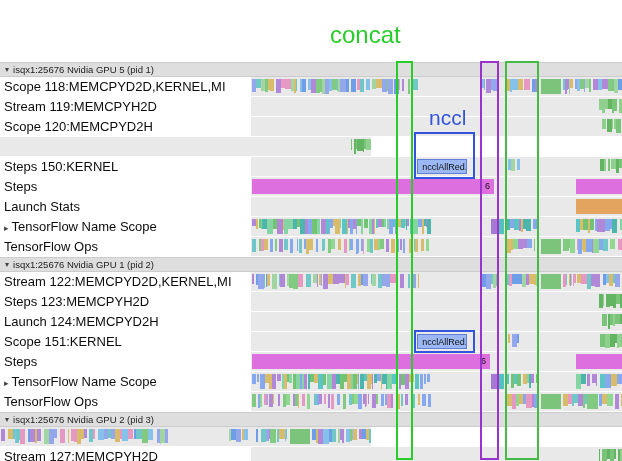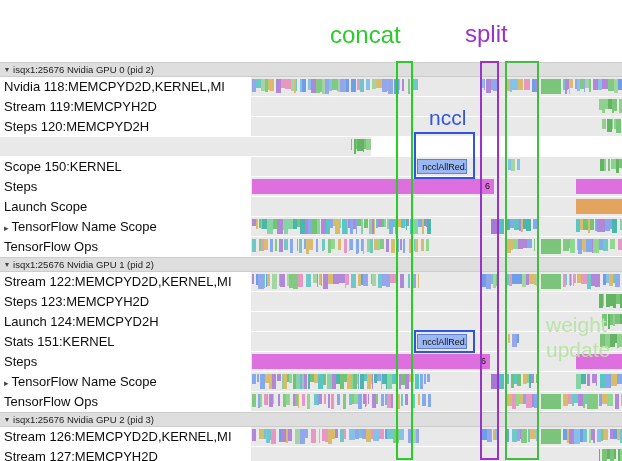--- a/index.html
+++ b/index.html
@@ -30,67 +30,67 @@
   .ann-label{position:absolute;font-weight:400;white-space:nowrap}
 </style>
 </head>
 <body>
 
 <div class="screen">
 
   <div class="trace">
       <div class="row header">
         <span class="arrow">▾</span>
-        <span>isqx1:25676 Nvidia GPU 0 (pid 2)</span>
-      </div>
-      <div class="row track">
-        <div class="cell-label"><span>Nvidia 118:MEMCPYD2D,KERNEL,MI</span></div>
+        <span>isqx1:25676 Nvidia GPU 5 (pid 1)</span>
+      </div>
+      <div class="row track">
+        <div class="cell-label"><span>Scope 118:MEMCPYD2D,KERNEL,MI</span></div>
         <div class="cell-timeline">
           <div class="seg dense" style="left: 0.3%; width: 41%;"><i style="width: 4px; height: 13px; margin-right: 0px; background: rgb(147, 167, 234);"></i><i style="width: 5px; height: 9px; margin-right: 0px; background: rgb(111, 199, 199);"></i><i style="width: 4px; height: 12px; margin-right: 0px; background: rgb(162, 213, 162);"></i><i style="width: 3px; height: 13px; margin-right: 0px; background: rgb(130, 202, 130);"></i><i style="width: 2px; height: 11px; margin-right: 0px; background: rgb(217, 187, 108);"></i><i style="width: 4px; height: 12px; margin-right: 2px; background: rgb(217, 187, 108);"></i><i style="width: 5px; height: 14px; margin-right: 0px; background: rgb(177, 135, 216);"></i><i style="width: 4px; height: 9px; margin-right: 0px; background: rgb(229, 152, 193);"></i><i style="width: 6px; height: 10px; margin-right: 0px; background: rgb(229, 152, 193);"></i><i style="width: 3px; height: 12px; margin-right: 0px; background: rgb(162, 213, 162);"></i><i style="width: 2px; height: 14px; margin-right: 0px; background: rgb(217, 187, 108);"></i><i style="width: 1px; height: 12px; margin-right: 3px; background: rgb(111, 199, 199);"></i><i style="width: 2px; height: 13px; margin-right: 0px; background: rgb(133, 193, 233);"></i><i style="width: 4px; height: 13px; margin-right: 2px; background: rgb(111, 158, 232);"></i><i style="width: 3px; height: 11px; margin-right: 0px; background: rgb(133, 193, 233);"></i><i style="width: 5px; height: 14px; margin-right: 0px; background: rgb(177, 135, 216);"></i><i style="width: 4px; height: 14px; margin-right: 0px; background: rgb(130, 202, 130);"></i><i style="width: 2px; height: 13px; margin-right: 0px; background: rgb(130, 202, 130);"></i><i style="width: 3px; height: 15px; margin-right: 0px; background: rgb(162, 213, 162);"></i><i style="width: 4px; height: 15px; margin-right: 0px; background: rgb(147, 167, 234);"></i><i style="width: 3px; height: 12px; margin-right: 0px; background: rgb(133, 193, 233);"></i><i style="width: 5px; height: 11px; margin-right: 0px; background: rgb(130, 202, 130);"></i><i style="width: 1px; height: 12px; margin-right: 0px; background: rgb(111, 199, 199);"></i><i style="width: 2px; height: 13px; margin-right: 0px; background: rgb(162, 213, 162);"></i><i style="width: 6px; height: 13px; margin-right: 0px; background: rgb(147, 167, 234);"></i><i style="width: 3px; height: 13px; margin-right: 2px; background: rgb(111, 158, 232);"></i><i style="width: 5px; height: 13px; margin-right: 1px; background: rgb(111, 158, 232);"></i><i style="width: 3px; height: 11px; margin-right: 0px; background: rgb(229, 152, 193);"></i><i style="width: 4px; height: 13px; margin-right: 2px; background: rgb(111, 199, 199);"></i><i style="width: 4px; height: 11px; margin-right: 2px; background: rgb(133, 193, 233);"></i><i style="width: 4px; height: 10px; margin-right: 0px; background: rgb(162, 213, 162);"></i><i style="width: 6px; height: 9px; margin-right: 0px; background: rgb(217, 187, 108);"></i><i style="width: 5px; height: 13px; margin-right: 0px; background: rgb(147, 167, 234);"></i><i style="width: 1px; height: 12px; margin-right: 0px; background: rgb(130, 202, 130);"></i><i style="width: 5px; height: 15px; margin-right: 1px; background: rgb(147, 167, 234);"></i><i style="width: 5px; height: 15px; margin-right: 0px; background: rgb(111, 158, 232);"></i><i style="width: 1px; height: 11px; margin-right: 2px; background: rgb(217, 187, 108);"></i><i style="width: 4px; height: 12px; margin-right: 1px; background: rgb(177, 135, 216);"></i></div>
           <div class="seg dense" style="left: 42.3%; width: 3%;"><i style="width: 2px; height: 15px; margin-right: 2px; background: rgb(130, 202, 130);"></i><i style="width: 1px; height: 13px; margin-right: 0px; background: rgb(111, 199, 199);"></i><i style="width: 5px; height: 11px; margin-right: 3px; background: rgb(111, 199, 199);"></i></div>
           <div class="seg dense" style="left: 61.8%; width: 5%;"><i style="width: 4px; height: 9px; margin-right: 0px; background: rgb(133, 193, 233);"></i><i style="width: 1px; height: 11px; margin-right: 1px; background: rgb(147, 167, 234);"></i><i style="width: 5px; height: 14px; margin-right: 0px; background: rgb(177, 135, 216);"></i><i style="width: 2px; height: 11px; margin-right: 0px; background: rgb(147, 167, 234);"></i><i style="width: 4px; height: 12px; margin-right: 2px; background: rgb(147, 167, 234);"></i></div>
           <div class="seg dense" style="left: 68.9%; width: 8.5%;"><i style="width: 3px; height: 12px; margin-right: 0px; background: rgb(217, 187, 108);"></i><i style="width: 2px; height: 13px; margin-right: 0px; background: rgb(133, 193, 233);"></i><i style="width: 6px; height: 11px; margin-right: 0px; background: rgb(133, 193, 233);"></i><i style="width: 5px; height: 11px; margin-right: 1px; background: rgb(217, 187, 108);"></i><i style="width: 6px; height: 11px; margin-right: 2px; background: rgb(229, 152, 193);"></i><i style="width: 3px; height: 13px; margin-right: 0px; background: rgb(111, 158, 232);"></i><i style="width: 2px; height: 13px; margin-right: 1px; background: rgb(177, 135, 216);"></i><i style="width: 2px; height: 11px; margin-right: 0px; background: rgb(133, 193, 233);"></i></div>
           <div class="seg solid" style="left: 78.3%; width: 5.3%; background: rgb(124, 196, 124);"></div>
           <div class="seg dense" style="left: 84.2%; width: 15.8%;"><i style="width: 2px; height: 11px; margin-right: 0px; background: rgb(111, 199, 199);"></i><i style="width: 2px; height: 15px; margin-right: 0px; background: rgb(177, 135, 216);"></i><i style="width: 1px; height: 11px; margin-right: 0px; background: rgb(177, 135, 216);"></i><i style="width: 1px; height: 10px; margin-right: 0px; background: rgb(177, 135, 216);"></i><i style="width: 1px; height: 15px; margin-right: 0px; background: rgb(162, 213, 162);"></i><i style="width: 3px; height: 9px; margin-right: 2px; background: rgb(217, 187, 108);"></i><i style="width: 2px; height: 10px; margin-right: 0px; background: rgb(147, 167, 234);"></i><i style="width: 3px; height: 12px; margin-right: 0px; background: rgb(133, 193, 233);"></i><i style="width: 4px; height: 10px; margin-right: 0px; background: rgb(130, 202, 130);"></i><i style="width: 1px; height: 13px; margin-right: 0px; background: rgb(147, 167, 234);"></i><i style="width: 4px; height: 9px; margin-right: 0px; background: rgb(162, 213, 162);"></i><i style="width: 2px; height: 13px; margin-right: 2px; background: rgb(130, 202, 130);"></i><i style="width: 5px; height: 11px; margin-right: 0px; background: rgb(177, 135, 216);"></i><i style="width: 4px; height: 11px; margin-right: 0px; background: rgb(133, 193, 233);"></i><i style="width: 6px; height: 10px; margin-right: 0px; background: rgb(177, 135, 216);"></i><i style="width: 6px; height: 12px; margin-right: 0px; background: rgb(130, 202, 130);"></i><i style="width: 4px; height: 14px; margin-right: 0px; background: rgb(162, 213, 162);"></i><i style="width: 4px; height: 11px; margin-right: 0px; background: rgb(111, 158, 232);"></i></div>
         </div>
       </div>
       <div class="row track">
         <div class="cell-label"><span>Stream 119:MEMCPYH2D</span></div>
         <div class="cell-timeline">
           <div class="seg dense" style="left: 93.8%; width: 6.2%;"><i style="width: 3px; height: 11px; margin-right: 0px; background: rgb(143, 208, 143);"></i><i style="width: 3px; height: 14px; margin-right: 0px; background: rgb(143, 208, 143);"></i><i style="width: 3px; height: 10px; margin-right: 0px; background: rgb(143, 208, 143);"></i><i style="width: 4px; height: 10px; margin-right: 0px; background: rgb(99, 181, 99);"></i><i style="width: 2px; height: 14px; margin-right: 0px; background: rgb(121, 196, 121);"></i><i style="width: 3px; height: 12px; margin-right: 2px; background: rgb(121, 196, 121);"></i><i style="width: 4px; height: 14px; margin-right: 0px; background: rgb(143, 208, 143);"></i></div>
         </div>
       </div>
       <div class="row track">
-        <div class="cell-label"><span>Steps 120:MEMCPYD2H</span></div>
+        <div class="cell-label"><span>Scope 120:MEMCPYD2H</span></div>
         <div class="cell-timeline">
           <div class="seg dense" style="left: 94.6%; width: 5.4%;"><i style="width: 4px; height: 10px; margin-right: 1px; background: rgb(143, 208, 143);"></i><i style="width: 5px; height: 13px; margin-right: 0px; background: rgb(99, 181, 99);"></i><i style="width: 1px; height: 10px; margin-right: 1px; background: rgb(143, 208, 143);"></i><i style="width: 2px; height: 10px; margin-right: 0px; background: rgb(143, 208, 143);"></i><i style="width: 5px; height: 14px; margin-right: 0px; background: rgb(121, 196, 121);"></i></div>
         </div>
       </div>
       <div class="row track">
         <div class="cell-timeline">
           <div class="seg dense" style="left: 94.6%; width: 5.4%;"><i style="width: 1px; height: 11px; margin-right: 2px; background: rgb(121, 196, 121);"></i><i style="width: 2px; height: 15px; margin-right: 0px; background: rgb(99, 181, 99);"></i><i style="width: 1px; height: 10px; margin-right: 0px; background: rgb(121, 196, 121);"></i><i style="width: 6px; height: 12px; margin-right: 0px; background: rgb(99, 181, 99);"></i><i style="width: 1px; height: 13px; margin-right: 0px; background: rgb(99, 181, 99);"></i><i style="width: 2px; height: 10px; margin-right: 0px; background: rgb(121, 196, 121);"></i><i style="width: 5px; height: 11px; margin-right: 2px; background: rgb(143, 208, 143);"></i></div>
         </div>
       </div>
       <div class="row track">
-        <div class="cell-label"><span>Scope 150:KERNEL</span></div>
+        <div class="cell-label"><span>Steps 150:KERNEL</span></div>
         <div class="cell-timeline">
           <div class="seg bar" style="left: 44.8%; width: 13.4%; background: rgb(156, 184, 244); border: 1px solid rgb(95, 127, 216); text-align: left; padding: 0px 4px;">ncclAllRed...</div>
           <div class="seg dense" style="left: 69.2%; width: 3.4%;"><i style="width: 3px; height: 11px; margin-right: 0px; background: rgb(133, 193, 233);"></i><i style="width: 4px; height: 12px; margin-right: 2px; background: rgb(162, 213, 162);"></i><i style="width: 5px; height: 11px; margin-right: 0px; background: rgb(133, 193, 233);"></i></div>
           <div class="seg dense" style="left: 94%; width: 6%;"><i style="width: 4px; height: 12px; margin-right: 0px; background: rgb(99, 181, 99);"></i><i style="width: 2px; height: 12px; margin-right: 2px; background: rgb(143, 208, 143);"></i><i style="width: 2px; height: 12px; margin-right: 1px; background: rgb(121, 196, 121);"></i><i style="width: 5px; height: 10px; margin-right: 0px; background: rgb(143, 208, 143);"></i><i style="width: 3px; height: 14px; margin-right: 0px; background: rgb(99, 181, 99);"></i><i style="width: 5px; height: 9px; margin-right: 0px; background: rgb(121, 196, 121);"></i></div>
         </div>
       </div>
       <div class="row track">
         <div class="cell-label"><span>Steps</span></div>
         <div class="cell-timeline">
           <div class="seg bar" style="left: 0.3%; width: 65.2%; background: rgb(222, 111, 222); text-align: right; padding: 0px 4px;">6</div>
           <div class="seg bar" style="left: 87.7%; width: 12.3%; background: rgb(222, 111, 222); text-align: left; padding: 0px 4px;"></div>
         </div>
       </div>
       <div class="row track">
-        <div class="cell-label"><span>Launch Scope</span></div>
+        <div class="cell-label"><span>Launch Stats</span></div>
         <div class="cell-timeline">
           <div class="seg bar" style="left: 87.7%; width: 12.3%; background: rgb(226, 164, 94); text-align: left; padding: 0px 4px;"></div>
         </div>
       </div>
       <div class="row track">
         <div class="cell-label"><span class="arrow">▸</span><span>TensorFlow Name Scope</span></div>
         <div class="cell-timeline">
           <div class="seg dense" style="left: 0.3%; width: 48.1%;"><i style="width: 4px; height: 7px; margin-right: 0px; background: rgb(177, 135, 216);"></i><i style="width: 2px; height: 10px; margin-right: 1px; background: rgb(217, 187, 108);"></i><i style="width: 2px; height: 9px; margin-right: 0px; background: rgb(114, 196, 114);"></i><i style="width: 1px; height: 10px; margin-right: 0px; background: rgb(132, 212, 164);"></i><i style="width: 5px; height: 10px; margin-right: 0px; background: rgb(77, 182, 172);"></i><i style="width: 4px; height: 15px; margin-right: 0px; background: rgb(132, 212, 164);"></i><i style="width: 2px; height: 15px; margin-right: 0px; background: rgb(132, 212, 164);"></i><i style="width: 4px; height: 10px; margin-right: 0px; background: rgb(114, 196, 114);"></i><i style="width: 5px; height: 15px; margin-right: 0px; background: rgb(177, 135, 216);"></i><i style="width: 1px; height: 15px; margin-right: 0px; background: rgb(177, 135, 216);"></i><i style="width: 1px; height: 11px; margin-right: 0px; background: rgb(217, 187, 108);"></i><i style="width: 4px; height: 15px; margin-right: 0px; background: rgb(132, 212, 164);"></i><i style="width: 5px; height: 10px; margin-right: 0px; background: rgb(132, 212, 164);"></i><i style="width: 4px; height: 10px; margin-right: 0px; background: rgb(77, 182, 172);"></i><i style="width: 3px; height: 8px; margin-right: 0px; background: rgb(114, 196, 114);"></i><i style="width: 3px; height: 15px; margin-right: 0px; background: rgb(77, 182, 172);"></i><i style="width: 2px; height: 15px; margin-right: 0px; background: rgb(77, 182, 172);"></i><i style="width: 3px; height: 15px; margin-right: 0px; background: rgb(177, 135, 216);"></i><i style="width: 1px; height: 15px; margin-right: 0px; background: rgb(133, 169, 236);"></i><i style="width: 3px; height: 15px; margin-right: 0px; background: rgb(133, 169, 236);"></i><i style="width: 5px; height: 15px; margin-right: 0px; background: rgb(114, 196, 114);"></i><i style="width: 3px; height: 15px; margin-right: 1px; background: rgb(132, 212, 164);"></i><i style="width: 5px; height: 15px; margin-right: 0px; background: rgb(177, 135, 216);"></i><i style="width: 3px; height: 15px; margin-right: 0px; background: rgb(91, 196, 196);"></i><i style="width: 1px; height: 15px; margin-right: 0px; background: rgb(133, 169, 236);"></i><i style="width: 3px; height: 9px; margin-right: 0px; background: rgb(133, 169, 236);"></i><i style="width: 2px; height: 7px; margin-right: 0px; background: rgb(217, 187, 108);"></i><i style="width: 2px; height: 15px; margin-right: 0px; background: rgb(217, 187, 108);"></i><i style="width: 3px; height: 15px; margin-right: 0px; background: rgb(217, 187, 108);"></i><i style="width: 1px; height: 9px; margin-right: 1px; background: rgb(132, 212, 164);"></i><i style="width: 5px; height: 15px; margin-right: 0px; background: rgb(91, 196, 196);"></i><i style="width: 1px; height: 15px; margin-right: 0px; background: rgb(217, 187, 108);"></i><i style="width: 2px; height: 9px; margin-right: 0px; background: rgb(177, 135, 216);"></i><i style="width: 3px; height: 15px; margin-right: 0px; background: rgb(133, 169, 236);"></i><i style="width: 3px; height: 10px; margin-right: 0px; background: rgb(177, 135, 216);"></i><i style="width: 1px; height: 15px; margin-right: 0px; background: rgb(133, 169, 236);"></i><i style="width: 4px; height: 7px; margin-right: 0px; background: rgb(114, 196, 114);"></i><i style="width: 2px; height: 15px; margin-right: 1px; background: rgb(132, 212, 164);"></i><i style="width: 4px; height: 9px; margin-right: 1px; background: rgb(114, 196, 114);"></i><i style="width: 3px; height: 15px; margin-right: 0px; background: rgb(132, 212, 164);"></i><i style="width: 2px; height: 15px; margin-right: 0px; background: rgb(177, 135, 216);"></i><i style="width: 1px; height: 15px; margin-right: 1px; background: rgb(217, 187, 108);"></i><i style="width: 2px; height: 9px; margin-right: 0px; background: rgb(91, 196, 196);"></i><i style="width: 4px; height: 8px; margin-right: 0px; background: rgb(177, 135, 216);"></i><i style="width: 2px; height: 8px; margin-right: 0px; background: rgb(114, 196, 114);"></i><i style="width: 2px; height: 8px; margin-right: 1px; background: rgb(132, 212, 164);"></i><i style="width: 2px; height: 10px; margin-right: 0px; background: rgb(132, 212, 164);"></i><i style="width: 4px; height: 15px; margin-right: 0px; background: rgb(133, 169, 236);"></i><i style="width: 2px; height: 8px; margin-right: 0px; background: rgb(91, 196, 196);"></i><i style="width: 1px; height: 15px; margin-right: 1px; background: rgb(133, 169, 236);"></i><i style="width: 4px; height: 8px; margin-right: 0px; background: rgb(217, 187, 108);"></i><i style="width: 4px; height: 9px; margin-right: 0px; background: rgb(91, 196, 196);"></i><i style="width: 1px; height: 7px; margin-right: 0px; background: rgb(132, 212, 164);"></i><i style="width: 1px; height: 11px; margin-right: 0px; background: rgb(77, 182, 172);"></i><i style="width: 2px; height: 7px; margin-right: 1px; background: rgb(177, 135, 216);"></i><i style="width: 3px; height: 15px; margin-right: 0px; background: rgb(91, 196, 196);"></i><i style="width: 5px; height: 15px; margin-right: 0px; background: rgb(132, 212, 164);"></i><i style="width: 4px; height: 8px; margin-right: 0px; background: rgb(133, 169, 236);"></i><i style="width: 2px; height: 15px; margin-right: 0px; background: rgb(217, 187, 108);"></i><i style="width: 2px; height: 7px; margin-right: 0px; background: rgb(77, 182, 172);"></i><i style="width: 1px; height: 8px; margin-right: 0px; background: rgb(177, 135, 216);"></i><i style="width: 4px; height: 15px; margin-right: 0px; background: rgb(77, 182, 172);"></i></div>
           <div class="seg solid" style="left: 64.6%; width: 2%; background: rgb(166, 120, 212);"></div>
           <div class="seg solid" style="left: 66.6%; width: 1.5%; background: rgb(84, 191, 191);"></div>
@@ -128,21 +128,21 @@
           <div class="seg dense" style="left: 93.8%; width: 6.2%;"><i style="width: 4px; height: 14px; margin-right: 0px; background: rgb(99, 181, 99);"></i><i style="width: 1px; height: 12px; margin-right: 2px; background: rgb(143, 208, 143);"></i><i style="width: 4px; height: 13px; margin-right: 0px; background: rgb(99, 181, 99);"></i><i style="width: 3px; height: 12px; margin-right: 0px; background: rgb(99, 181, 99);"></i><i style="width: 3px; height: 14px; margin-right: 0px; background: rgb(99, 181, 99);"></i><i style="width: 4px; height: 10px; margin-right: 0px; background: rgb(121, 196, 121);"></i><i style="width: 2px; height: 14px; margin-right: 0px; background: rgb(99, 181, 99);"></i></div>
         </div>
       </div>
       <div class="row track">
         <div class="cell-label"><span>Launch 124:MEMCPYD2H</span></div>
         <div class="cell-timeline">
           <div class="seg dense" style="left: 94.6%; width: 5.4%;"><i style="width: 5px; height: 12px; margin-right: 1px; background: rgb(121, 196, 121);"></i><i style="width: 2px; height: 15px; margin-right: 0px; background: rgb(99, 181, 99);"></i><i style="width: 3px; height: 11px; margin-right: 0px; background: rgb(121, 196, 121);"></i><i style="width: 2px; height: 12px; margin-right: 0px; background: rgb(143, 208, 143);"></i><i style="width: 5px; height: 10px; margin-right: 0px; background: rgb(121, 196, 121);"></i><i style="width: 6px; height: 10px; margin-right: 0px; background: rgb(99, 181, 99);"></i></div>
         </div>
       </div>
       <div class="row track">
-        <div class="cell-label"><span>Stats 151:KERNEL</span></div>
+        <div class="cell-label"><span>Scope 151:KERNEL</span></div>
         <div class="cell-timeline">
           <div class="seg bar" style="left: 44.8%; width: 13.4%; background: rgb(156, 184, 244); border: 1px solid rgb(95, 127, 216); text-align: left; padding: 0px 4px;">ncclAllRed...</div>
           <div class="seg dense" style="left: 69.2%; width: 3.4%;"><i style="width: 2px; height: 9px; margin-right: 2px; background: rgb(217, 187, 108);"></i><i style="width: 5px; height: 13px; margin-right: 0px; background: rgb(147, 167, 234);"></i><i style="width: 2px; height: 9px; margin-right: 1px; background: rgb(111, 158, 232);"></i><i style="width: 3px; height: 12px; margin-right: 0px; background: rgb(229, 152, 193);"></i></div>
           <div class="seg dense" style="left: 94%; width: 6%;"><i style="width: 5px; height: 13px; margin-right: 0px; background: rgb(121, 196, 121);"></i><i style="width: 5px; height: 14px; margin-right: 0px; background: rgb(143, 208, 143);"></i><i style="width: 5px; height: 13px; margin-right: 0px; background: rgb(99, 181, 99);"></i><i style="width: 2px; height: 9px; margin-right: 0px; background: rgb(99, 181, 99);"></i><i style="width: 2px; height: 14px; margin-right: 0px; background: rgb(143, 208, 143);"></i><i style="width: 6px; height: 13px; margin-right: 0px; background: rgb(143, 208, 143);"></i></div>
         </div>
       </div>
       <div class="row track">
         <div class="cell-label"><span>Steps</span></div>
         <div class="cell-timeline">
           <div class="seg bar" style="left: 0.3%; width: 64.1%; background: rgb(222, 111, 222); text-align: right; padding: 0px 4px;">6</div>
@@ -166,21 +166,20 @@
           <div class="seg dense" style="left: 68.9%; width: 8.5%;"><i style="width: 5px; height: 12px; margin-right: 0px; background: rgb(217, 187, 108);"></i><i style="width: 4px; height: 15px; margin-right: 0px; background: rgb(229, 152, 193);"></i><i style="width: 3px; height: 12px; margin-right: 0px; background: rgb(144, 216, 144);"></i><i style="width: 4px; height: 10px; margin-right: 0px; background: rgb(217, 187, 108);"></i><i style="width: 3px; height: 10px; margin-right: 0px; background: rgb(133, 169, 236);"></i><i style="width: 6px; height: 14px; margin-right: 0px; background: rgb(229, 152, 193);"></i><i style="width: 2px; height: 13px; margin-right: 0px; background: rgb(177, 135, 216);"></i><i style="width: 4px; height: 14px; margin-right: 1px; background: rgb(133, 169, 236);"></i></div>
           <div class="seg solid" style="left: 78.3%; width: 5.3%; background: rgb(124, 196, 124);"></div>
           <div class="seg dense" style="left: 84.2%; width: 15.8%;"><i style="width: 5px; height: 12px; margin-right: 0px; background: rgb(217, 187, 108);"></i><i style="width: 4px; height: 10px; margin-right: 0px; background: rgb(229, 152, 193);"></i><i style="width: 2px; height: 12px; margin-right: 0px; background: rgb(111, 199, 199);"></i><i style="width: 4px; height: 9px; margin-right: 0px; background: rgb(111, 199, 199);"></i><i style="width: 5px; height: 12px; margin-right: 0px; background: rgb(177, 135, 216);"></i><i style="width: 2px; height: 14px; margin-right: 0px; background: rgb(130, 202, 130);"></i><i style="width: 2px; height: 10px; margin-right: 0px; background: rgb(111, 199, 199);"></i><i style="width: 5px; height: 15px; margin-right: 0px; background: rgb(130, 202, 130);"></i><i style="width: 6px; height: 15px; margin-right: 1px; background: rgb(130, 202, 130);"></i><i style="width: 3px; height: 12px; margin-right: 0px; background: rgb(133, 169, 236);"></i><i style="width: 5px; height: 10px; margin-right: 0px; background: rgb(217, 187, 108);"></i><i style="width: 6px; height: 12px; margin-right: 2px; background: rgb(144, 216, 144);"></i><i style="width: 4px; height: 15px; margin-right: 2px; background: rgb(177, 135, 216);"></i><i style="width: 2px; height: 12px; margin-right: 0px; background: rgb(217, 187, 108);"></i></div>
         </div>
       </div>
       <div class="row header">
         <span class="arrow">▾</span>
         <span>isqx1:25676 Nvidia GPU 2 (pid 3)</span>
       </div>
       <div class="row track">
-        <div class="cell-label"><span>Stream 126:MEMCPYD2D,KERNEL,MI</span></div>
         <div class="cell-timeline">
           <div class="seg dense" style="left: 0.3%; width: 41%;"><i style="width: 4px; height: 12px; margin-right: 3px; background: rgb(177, 135, 216);"></i><i style="width: 5px; height: 10px; margin-right: 0px; background: rgb(217, 187, 108);"></i><i style="width: 2px; height: 10px; margin-right: 0px; background: rgb(111, 199, 199);"></i><i style="width: 1px; height: 14px; margin-right: 0px; background: rgb(133, 193, 233);"></i><i style="width: 3px; height: 14px; margin-right: 0px; background: rgb(111, 199, 199);"></i><i style="width: 1px; height: 11px; margin-right: 0px; background: rgb(111, 199, 199);"></i><i style="width: 5px; height: 15px; margin-right: 3px; background: rgb(229, 152, 193);"></i><i style="width: 2px; height: 13px; margin-right: 0px; background: rgb(111, 158, 232);"></i><i style="width: 5px; height: 13px; margin-right: 0px; background: rgb(177, 135, 216);"></i><i style="width: 2px; height: 14px; margin-right: 0px; background: rgb(217, 187, 108);"></i><i style="width: 4px; height: 12px; margin-right: 3px; background: rgb(177, 135, 216);"></i><i style="width: 5px; height: 15px; margin-right: 0px; background: rgb(162, 213, 162);"></i><i style="width: 5px; height: 15px; margin-right: 0px; background: rgb(147, 167, 234);"></i><i style="width: 3px; height: 9px; margin-right: 3px; background: rgb(147, 167, 234);"></i><i style="width: 5px; height: 14px; margin-right: 3px; background: rgb(229, 152, 193);"></i><i style="width: 1px; height: 14px; margin-right: 2px; background: rgb(217, 187, 108);"></i><i style="width: 3px; height: 12px; margin-right: 0px; background: rgb(229, 152, 193);"></i><i style="width: 3px; height: 13px; margin-right: 0px; background: rgb(229, 152, 193);"></i><i style="width: 3px; height: 15px; margin-right: 0px; background: rgb(217, 187, 108);"></i><i style="width: 1px; height: 15px; margin-right: 0px; background: rgb(217, 187, 108);"></i><i style="width: 3px; height: 10px; margin-right: 0px; background: rgb(217, 187, 108);"></i><i style="width: 3px; height: 9px; margin-right: 2px; background: rgb(177, 135, 216);"></i><i style="width: 4px; height: 13px; margin-right: 0px; background: rgb(111, 199, 199);"></i><i style="width: 2px; height: 10px; margin-right: 3px; background: rgb(229, 152, 193);"></i><i style="width: 6px; height: 11px; margin-right: 0px; background: rgb(133, 193, 233);"></i><i style="width: 4px; height: 10px; margin-right: 0px; background: rgb(147, 167, 234);"></i><i style="width: 3px; height: 9px; margin-right: 0px; background: rgb(111, 199, 199);"></i><i style="width: 4px; height: 10px; margin-right: 0px; background: rgb(147, 167, 234);"></i><i style="width: 5px; height: 13px; margin-right: 0px; background: rgb(217, 187, 108);"></i><i style="width: 2px; height: 10px; margin-right: 0px; background: rgb(229, 152, 193);"></i><i style="width: 6px; height: 12px; margin-right: 0px; background: rgb(133, 193, 233);"></i><i style="width: 5px; height: 10px; margin-right: 1px; background: rgb(229, 152, 193);"></i><i style="width: 2px; height: 10px; margin-right: 0px; background: rgb(111, 158, 232);"></i><i style="width: 6px; height: 10px; margin-right: 0px; background: rgb(111, 199, 199);"></i><i style="width: 6px; height: 14px; margin-right: 0px; background: rgb(130, 202, 130);"></i><i style="width: 6px; height: 11px; margin-right: 0px; background: rgb(133, 193, 233);"></i></div>
           <div class="seg dense" style="left: 42.3%; width: 3%;"><i style="width: 3px; height: 14px; margin-right: 0px; background: rgb(147, 167, 234);"></i><i style="width: 1px; height: 15px; margin-right: 0px; background: rgb(162, 213, 162);"></i><i style="width: 4px; height: 14px; margin-right: 0px; background: rgb(162, 213, 162);"></i><i style="width: 5px; height: 14px; margin-right: 0px; background: rgb(147, 167, 234);"></i></div>
           <div class="seg dense" style="left: 61.8%; width: 5%;"><i style="width: 2px; height: 12px; margin-right: 0px; background: rgb(162, 213, 162);"></i><i style="width: 5px; height: 11px; margin-right: 0px; background: rgb(111, 158, 232);"></i><i style="width: 5px; height: 13px; margin-right: 1px; background: rgb(147, 167, 234);"></i><i style="width: 2px; height: 11px; margin-right: 0px; background: rgb(217, 187, 108);"></i><i style="width: 4px; height: 11px; margin-right: 0px; background: rgb(133, 193, 233);"></i></div>
           <div class="seg dense" style="left: 68.9%; width: 8.5%;"><i style="width: 2px; height: 13px; margin-right: 3px; background: rgb(111, 158, 232);"></i><i style="width: 5px; height: 13px; margin-right: 0px; background: rgb(111, 199, 199);"></i><i style="width: 3px; height: 12px; margin-right: 0px; background: rgb(147, 167, 234);"></i><i style="width: 1px; height: 10px; margin-right: 0px; background: rgb(177, 135, 216);"></i><i style="width: 6px; height: 14px; margin-right: 1px; background: rgb(130, 202, 130);"></i><i style="width: 2px; height: 13px; margin-right: 0px; background: rgb(111, 199, 199);"></i><i style="width: 6px; height: 10px; margin-right: 0px; background: rgb(217, 187, 108);"></i><i style="width: 1px; height: 12px; margin-right: 0px; background: rgb(133, 193, 233);"></i><i style="width: 4px; height: 10px; margin-right: 0px; background: rgb(111, 199, 199);"></i></div>
           <div class="seg solid" style="left: 78.3%; width: 5.3%; background: rgb(124, 196, 124);"></div>
           <div class="seg dense" style="left: 84.2%; width: 15.8%;"><i style="width: 4px; height: 11px; margin-right: 0px; background: rgb(111, 158, 232);"></i><i style="width: 2px; height: 14px; margin-right: 0px; background: rgb(217, 187, 108);"></i><i style="width: 5px; height: 15px; margin-right: 0px; background: rgb(177, 135, 216);"></i><i style="width: 6px; height: 15px; margin-right: 0px; background: rgb(133, 193, 233);"></i><i style="width: 3px; height: 13px; margin-right: 0px; background: rgb(111, 158, 232);"></i><i style="width: 4px; height: 13px; margin-right: 2px; background: rgb(111, 199, 199);"></i><i style="width: 2px; height: 14px; margin-right: 0px; background: rgb(162, 213, 162);"></i><i style="width: 2px; height: 11px; margin-right: 0px; background: rgb(177, 135, 216);"></i><i style="width: 2px; height: 14px; margin-right: 2px; background: rgb(177, 135, 216);"></i><i style="width: 4px; height: 13px; margin-right: 0px; background: rgb(133, 193, 233);"></i><i style="width: 2px; height: 12px; margin-right: 0px; background: rgb(130, 202, 130);"></i><i style="width: 1px; height: 11px; margin-right: 0px; background: rgb(133, 193, 233);"></i><i style="width: 4px; height: 11px; margin-right: 2px; background: rgb(217, 187, 108);"></i><i style="width: 3px; height: 10px; margin-right: 0px; background: rgb(177, 135, 216);"></i><i style="width: 4px; height: 10px; margin-right: 0px; background: rgb(111, 158, 232);"></i><i style="width: 3px; height: 11px; margin-right: 0px; background: rgb(217, 187, 108);"></i><i style="width: 3px; height: 14px; margin-right: 0px; background: rgb(111, 199, 199);"></i></div>
         </div>
       </div>
       <div class="row track">
@@ -194,21 +193,16 @@
   <div class="overlay">
 
     <div class="ann-rect" style="left: 396px; top: 61px; width: 17px; height: 399px; border-color: rgb(41, 204, 41);"></div>
     <div class="ann-rect" style="left: 480px; top: 61px; width: 19px; height: 399px; border-color: rgb(153, 51, 204);"></div>
     <div class="ann-rect" style="left: 505px; top: 61px; width: 34px; height: 399px; border-color: rgb(68, 187, 68);"></div>
 
     <div class="ann-rect" style="left: 414px; top: 132px; width: 61px; height: 47px; border-color: rgb(51, 85, 221);"></div>
     <div class="ann-rect" style="left: 414px; top: 330px; width: 61px; height: 23px; border-color: rgb(51, 85, 221);"></div>
 
     <div class="ann-label" style="left: 330px; top: 21px; font-size: 24px; color: rgb(41, 204, 41);">concat</div>
-    <div class="ann-label" style="left: 465px; top: 20px; font-size: 24px; color: rgb(153, 51, 204);">split</div>
     <div class="ann-label" style="left: 429px; top: 106px; font-size: 21px; color: rgb(51, 85, 221);">nccl</div>
-    <div class="ann-label" style="left: 546px; top: 312px; font-size: 21px; line-height: 25px; color: rgb(185, 228, 166);">
-      <div>weight</div>
-      <div>update</div>
-    </div>
   </div>
 
 </div>
 
 </body></html>

